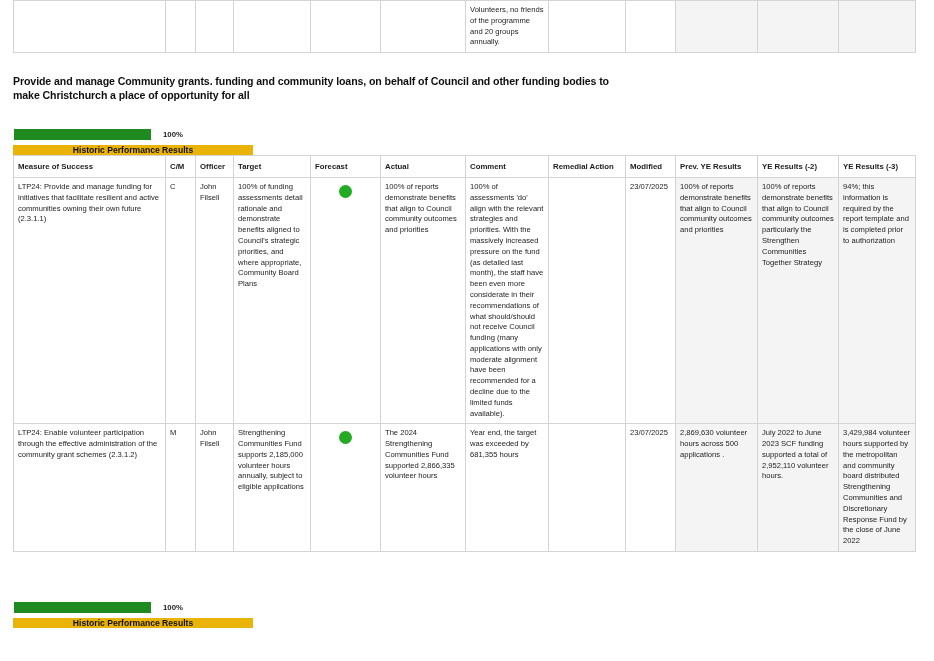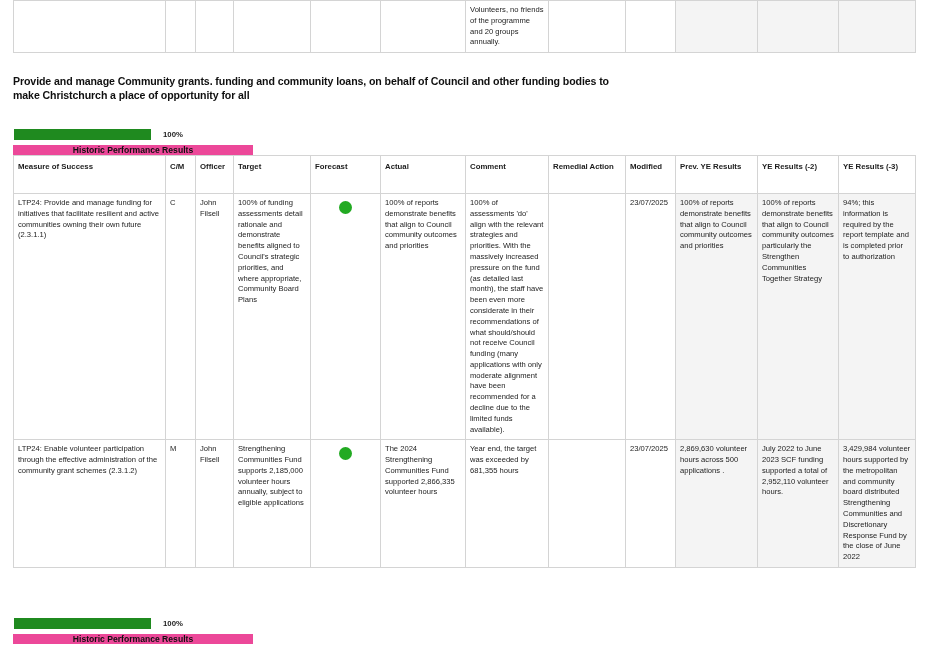--- a/index.html
+++ b/index.html
@@ -40,21 +40,21 @@
     text-align: left;
     font-weight: normal;
     word-wrap: break-word;
     overflow-wrap: break-word;
     hyphens: none;
   }
   table.report thead th {
     font-weight: bold;
     font-size: 7.8px;
     padding-top: 5px;
-    padding-bottom: 21px;
+    padding-bottom: 5px;
     background: #ffffff;
     white-space: nowrap;
   }
   td.hist, th.hist { background: #f4f4f4; }
 
   
   col.c-measure   { width: 152px; }
   col.c-cm        { width: 30px; }
   col.c-officer   { width: 38px; }
   col.c-target    { width: 77px; }
@@ -115,21 +115,21 @@
     background: #1f8a1f;
   }
   .progress-label {
     font-size: 7.8px;
     font-weight: bold;
     color: #1c1c1c;
     margin-left: 11px;
   }
   .section-right {
     width: 240px;
-    background: #ec4899;
+    background: #eab308;
     display: flex;
     align-items: center;
     justify-content: center;
     text-align: center;
   }
   .hist-heading {
     font-size: 8.6px;
     font-weight: bold;
     color: #101010;
   }

